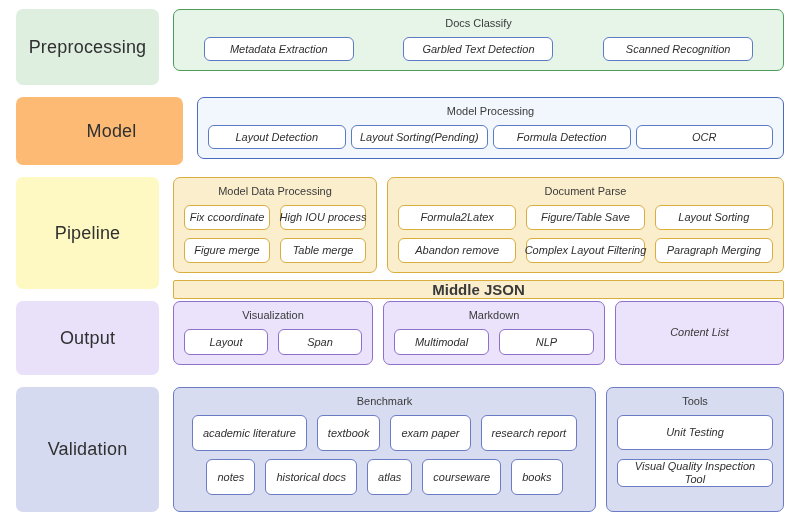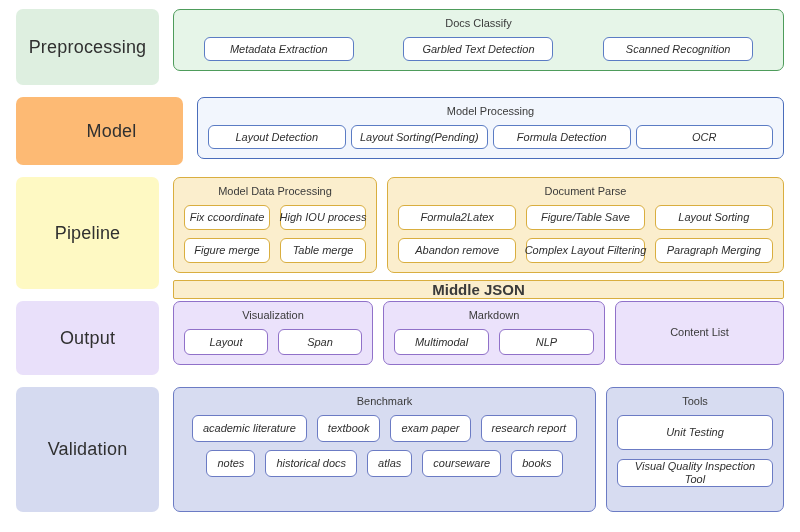--- a/index.html
+++ b/index.html
@@ -157,26 +157,27 @@
   .grp-cl {
     flex: 1 1 auto;
     align-items: center;
     justify-content: center;
   }
   .row-output .chip { flex: 1 1 0; height: 26px; }
   .plain-text {
     font-size: 11px;
     color: #3a3a3a;
     text-align: left;
+    font-style: italic;
   }
 
   .row-validation { height: 125px; }
   .grp-bench { flex: 1 1 auto; }
   .grp-tools { flex: 0 0 178px; }
-  .grp-bench .chip { height: 27px; padding: 5px 10px; }
+  .grp-bench .chip { height: 36px; padding: 5px 10px; }
   .grp-bench .chips { justify-content: center; }
   .grp-tools .chips { flex-direction: column; gap: 9px; align-items: stretch; }
   .grp-tools .chip { height: 35px; }
   .grp-tools .chip.tall { height: 28px; white-space: normal; line-height: 13px; }
 </style>
 </head>
 <body>
 
 <div class="diagram">
 

